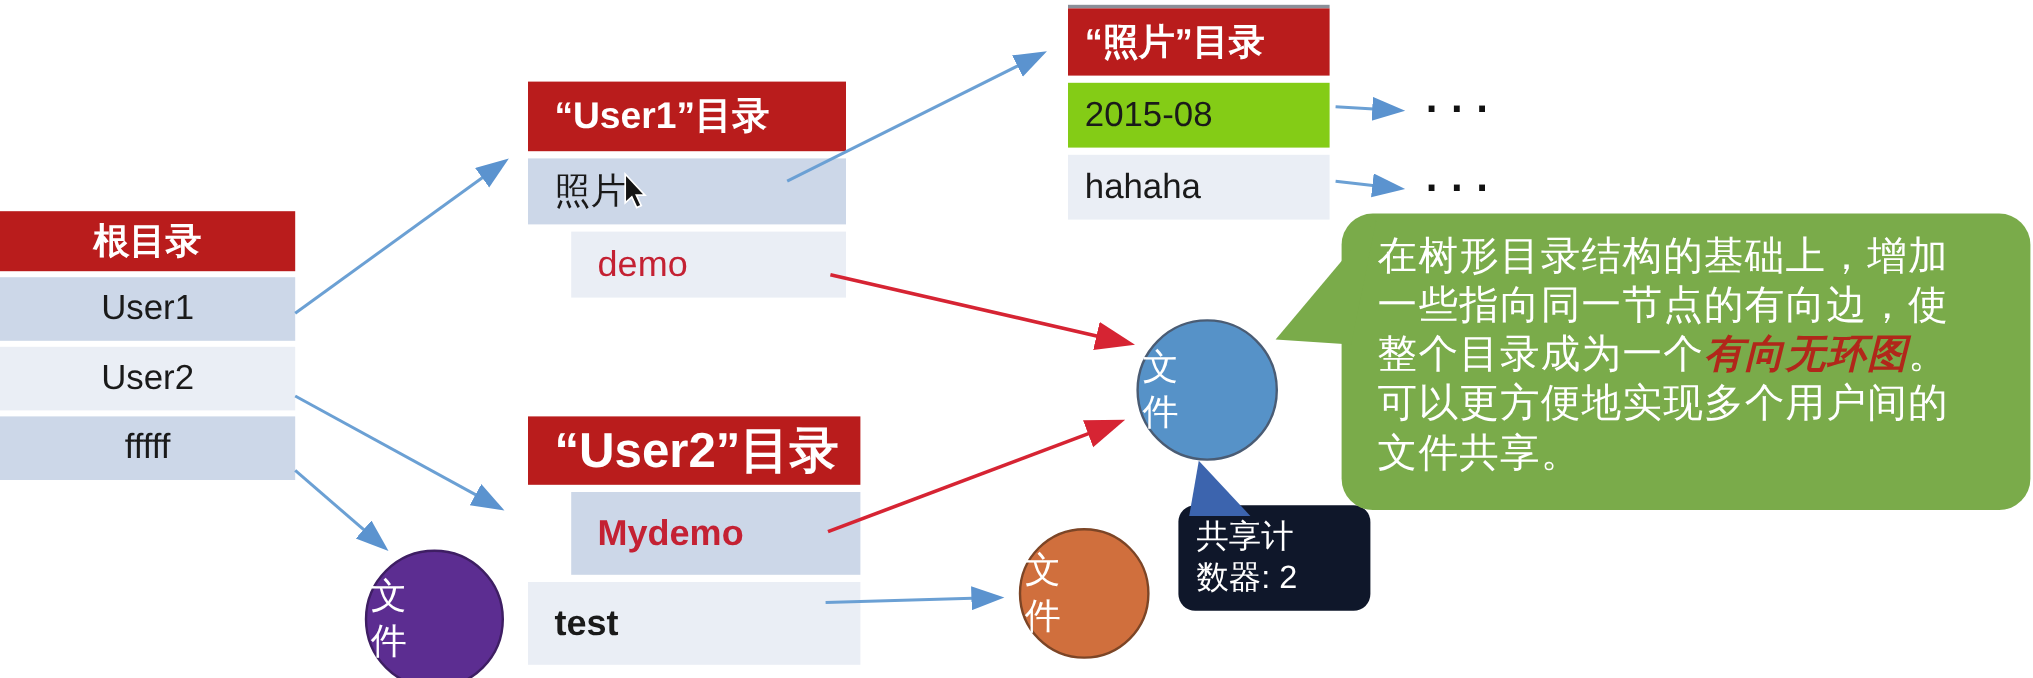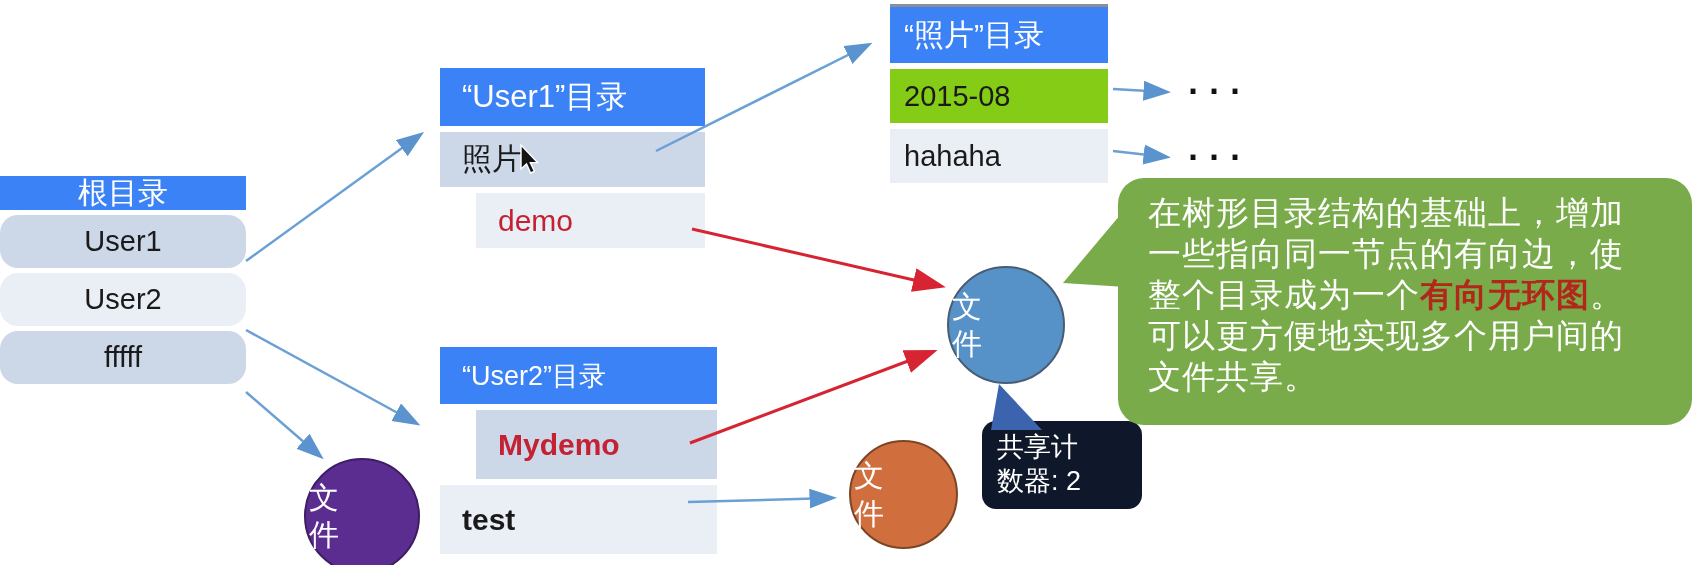--- a/index.html
+++ b/index.html
@@ -3,45 +3,45 @@
 <meta charset="utf-8">
 <style>
   html,body{margin:0;padding:0;}
   body{
     width:1694px;height:565px;position:relative;overflow:hidden;background:#ffffff;
     font-family:"Liberation Sans","DejaVu Sans",sans-serif;
   }
   
   .dtable{position:absolute;}
   .dtable .hd{
-    background:#3b82f6;color:#ffffff;font-weight:normal;
+    background:#b91c1c;color:#ffffff;font-weight:bold;
     display:flex;align-items:center;
   }
   .dtable .rw{display:flex;align-items:center;color:#1a1a1a;}
   .dtable .rw.dark{background:#ccd7e8;}
   .dtable .rw.light{background:#eaeef5;}
   .dtable .rw.blu{background:#84cc16;}
   .center .hd,.center .rw{justify-content:center;}
   .lpad .hd,.lpad .rw{padding-left:22px;justify-content:flex-start;}
   .redtx{color:#c42133 !important;margin-left:36px;}
 
   #tbl-root{left:0;top:176px;width:246px;font-size:29px;}
-  #tbl-root .hd{height:34px;font-size:30px;}
-  #tbl-root .rw{height:53px;margin-top:5px;border-radius:18px;}
+  #tbl-root .hd{height:50px;font-size:30px;}
+  #tbl-root .rw{height:53px;margin-top:5px;}
 
   #tbl-user1{left:440px;top:68px;width:265px;font-size:30px;}
   #tbl-user1 .hd{height:58px;font-size:31px;}
   #tbl-user1 .rw{height:55px;margin-top:6px;}
 
   #tbl-photos{left:890px;top:4px;width:218px;font-size:29px;border-top:3px solid #8a8f98;}
   #tbl-photos .hd{height:56px;font-size:30px;padding-left:14px;}
   #tbl-photos .rw{height:54px;margin-top:6px;padding-left:14px;}
 
   #tbl-user2{left:440px;top:347px;width:277px;font-size:30px;}
-  #tbl-user2 .hd{height:57px;font-size:27px;}
+  #tbl-user2 .hd{height:57px;font-size:41px;}
   #tbl-user2 .rw{height:69px;margin-top:6px;font-weight:bold;}
 
   
   .fcircle{
     position:absolute;border-radius:50%;color:#fff;
     display:flex;align-items:center;justify-content:flex-start;text-align:center;
   }
   .fcircle .lbl{width:36px;font-size:30px;line-height:1.25;word-break:break-all;}
   #node-purple{left:304px;top:458px;width:112px;height:112px;background:#5c2d91;border:2px solid #3e1e63;}
   #node-blue{left:947px;top:266px;width:114px;height:114px;background:#5692c8;border:2px solid #4a5c74;}
@@ -54,21 +54,21 @@
     font-size:27px;line-height:34px;padding:9px 0 0 15px;box-sizing:border-box;
   }
 
   
   #note-bubble{
     position:absolute;left:1118px;top:178px;width:574px;height:247px;
     background:#7aab4a;border-radius:26px;color:#ffffff;
     font-size:33px;line-height:41px;padding:14px 0 0 30px;box-sizing:border-box;
     letter-spacing:1px;
   }
-  #note-bubble .rd{color:#b1271a;font-weight:bold;}
+  #note-bubble .rd{color:#b1271a;font-weight:bold;font-style:italic;}
 
   
   .dots{
     position:absolute;color:#111;font-family:"DejaVu Sans Mono",monospace;
     font-weight:bold;font-size:30px;letter-spacing:3px;
   }
   #dots-1{left:1184px;top:66px;}
   #dots-2{left:1184px;top:132px;}
 
   

